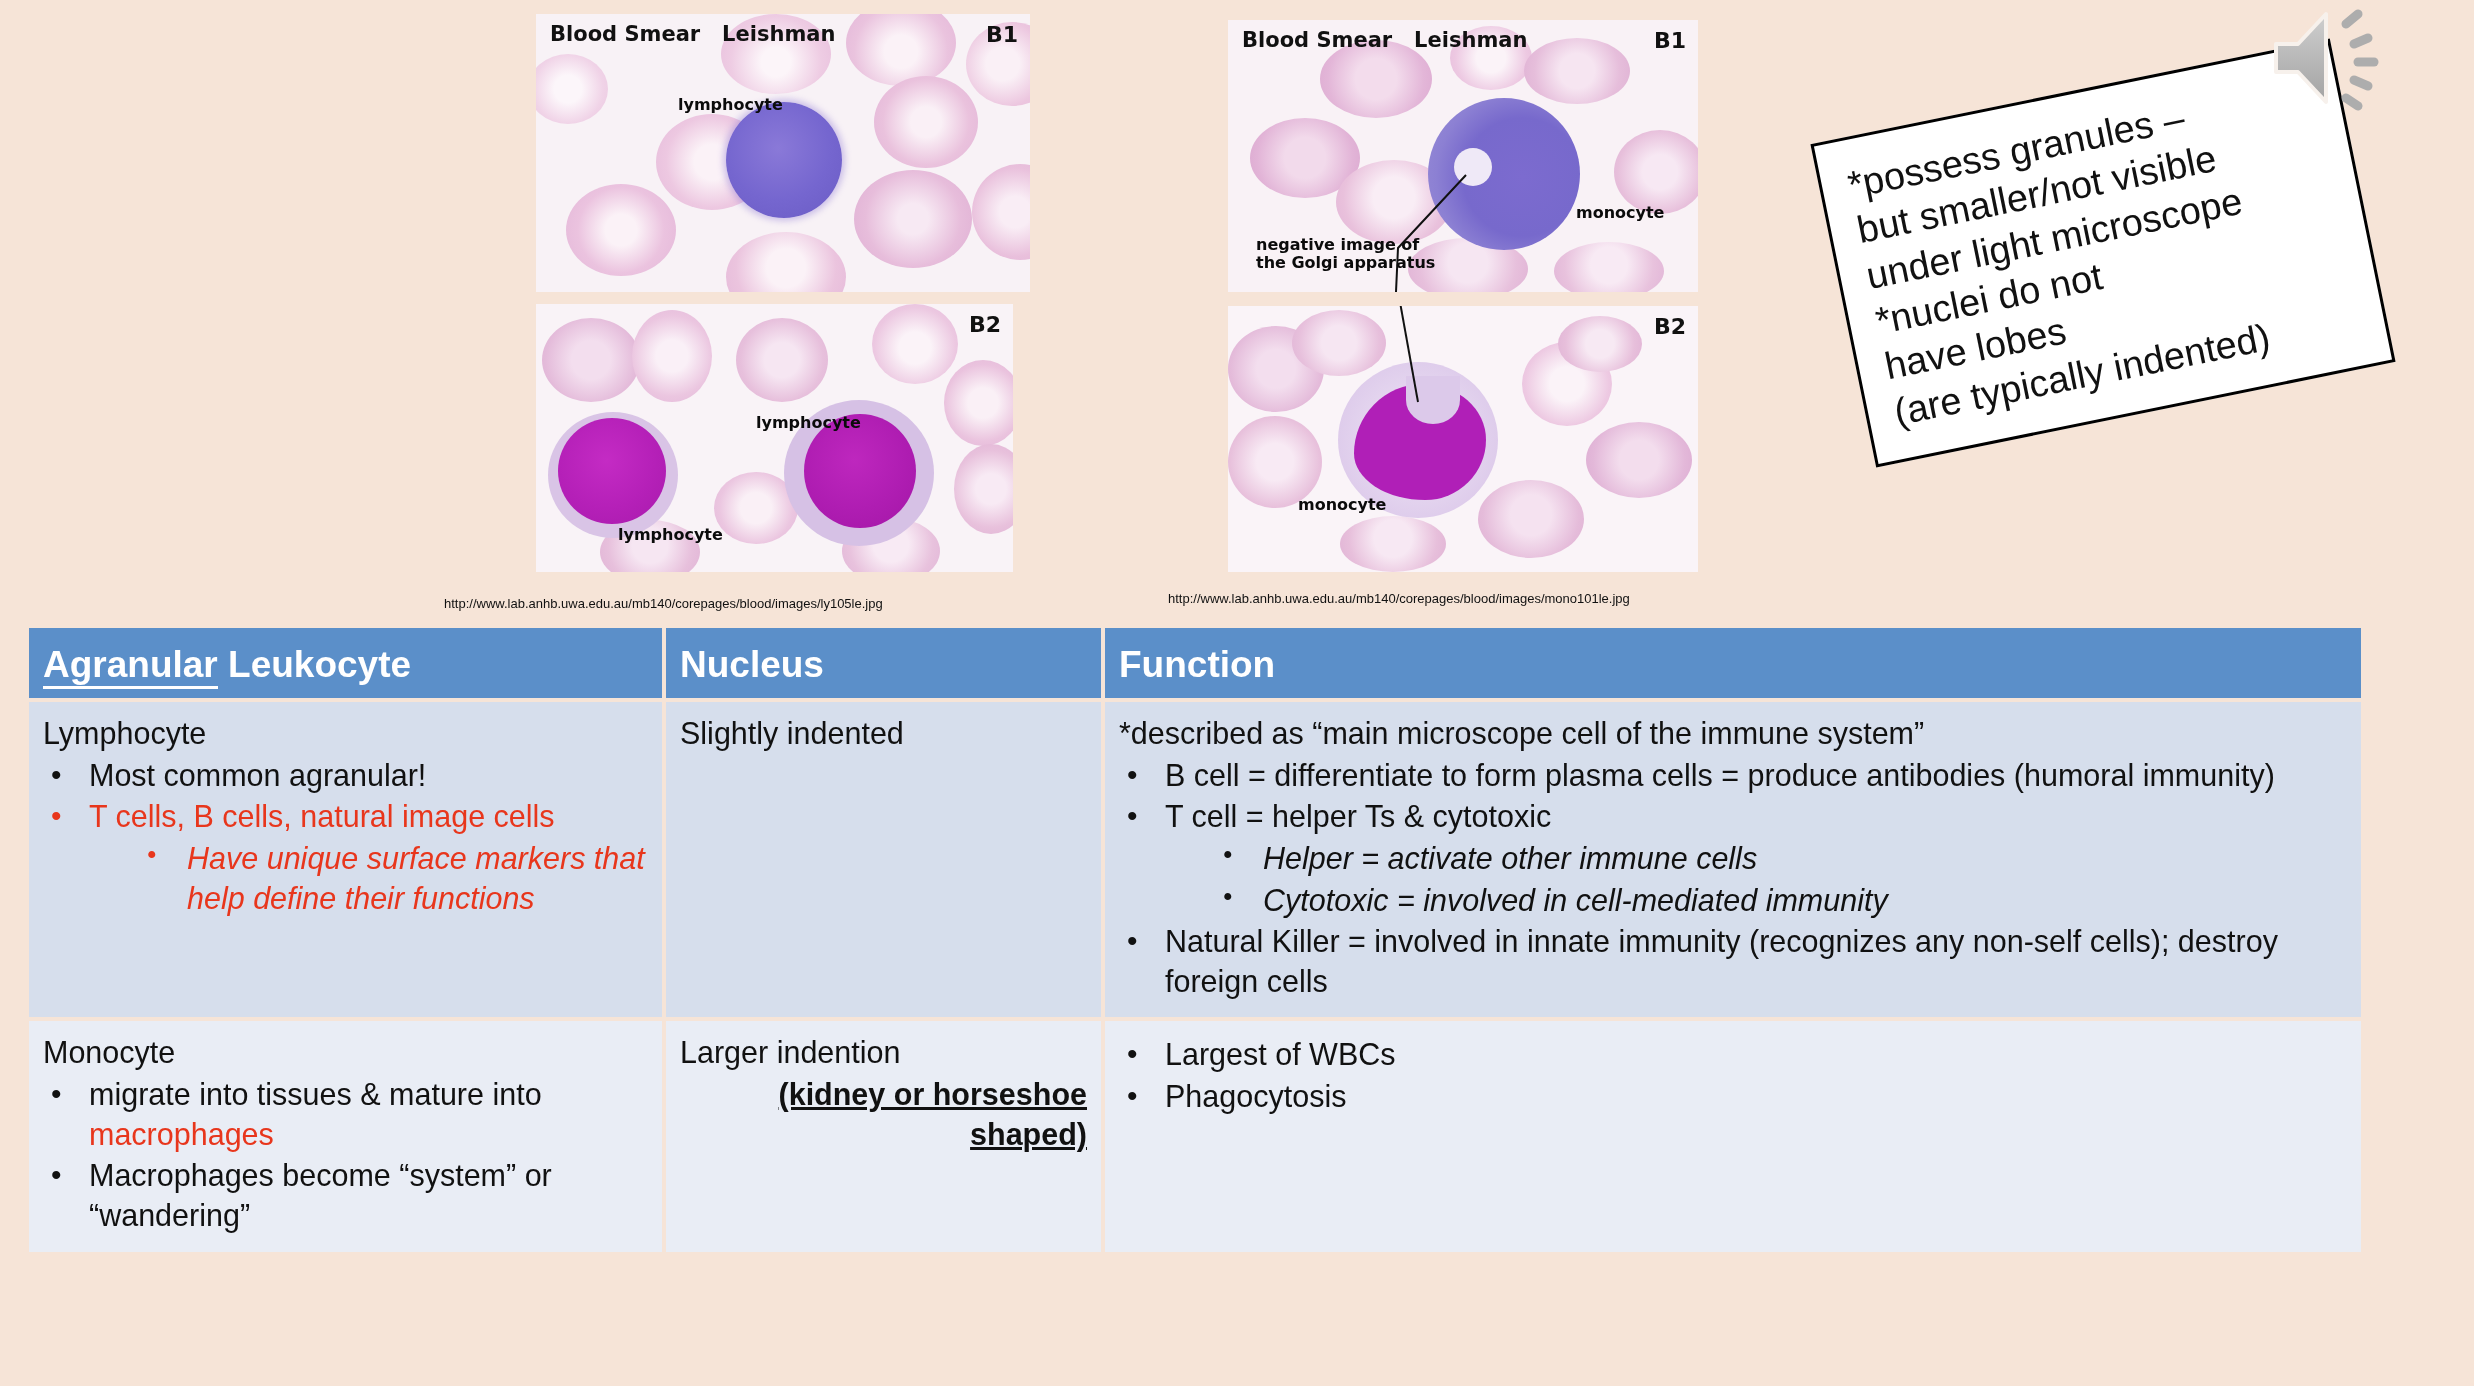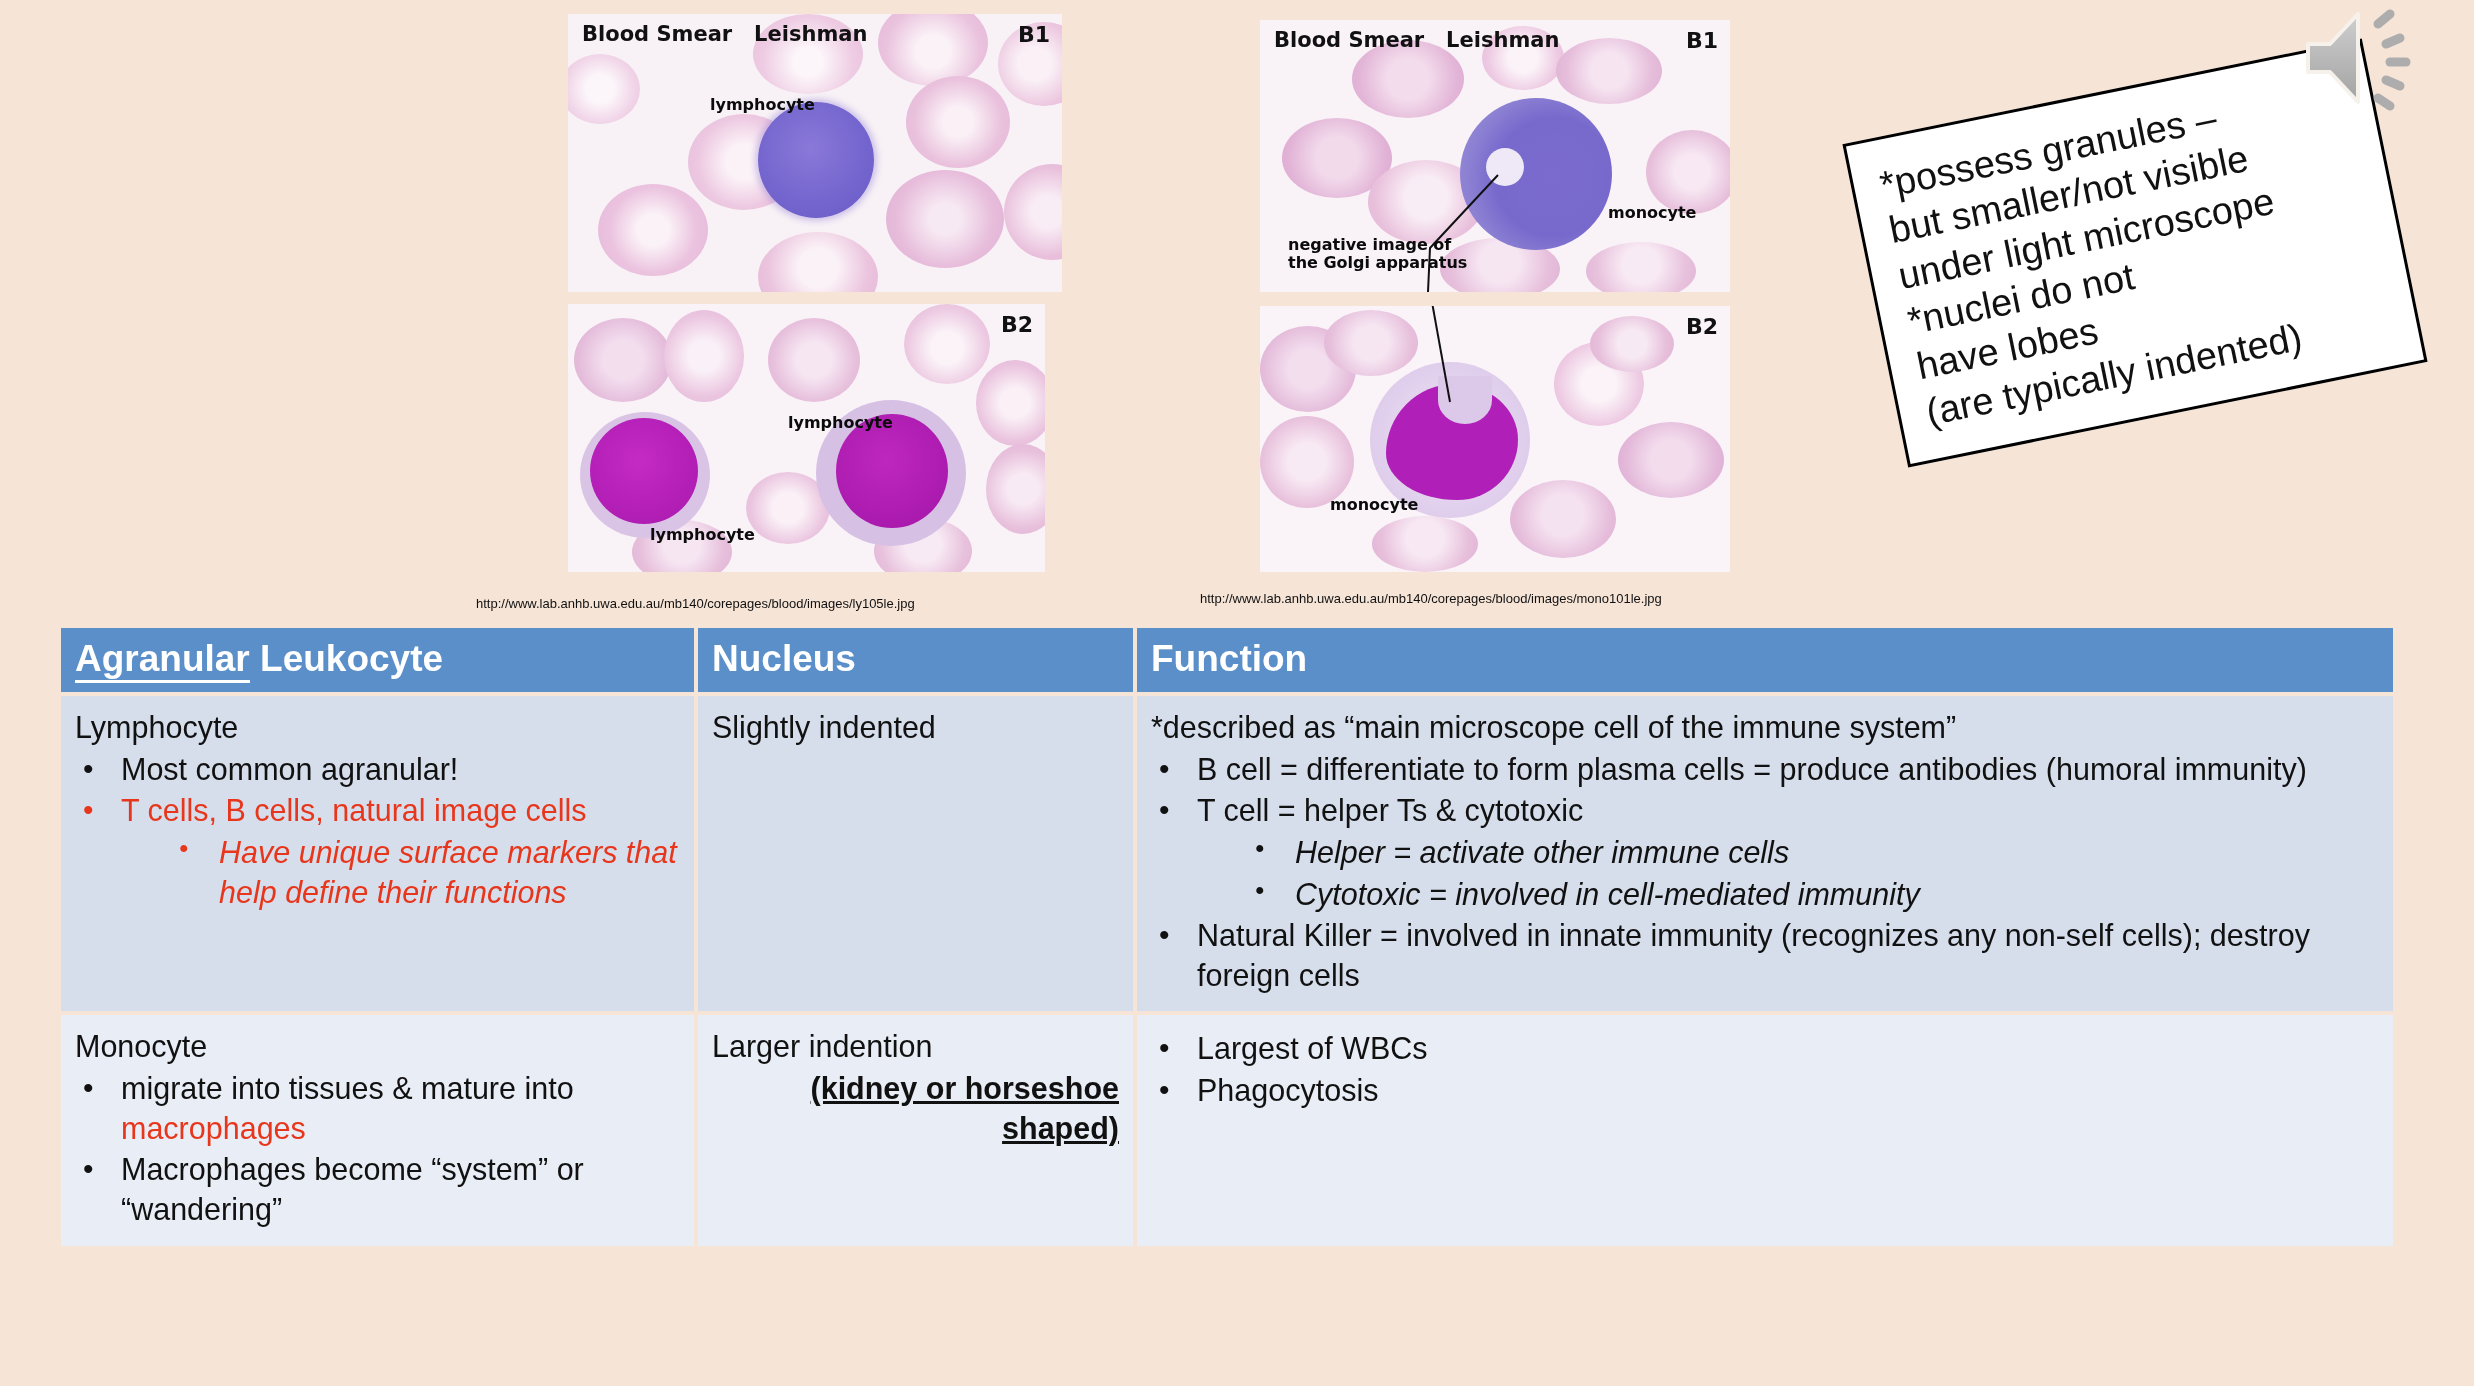--- a/index.html
+++ b/index.html
@@ -2,21 +2,21 @@
 <html><head>
 <meta charset="utf-8">
 <style>
   * { box-sizing: border-box; margin: 0; padding: 0; }
   html, body {
     width: 2474px; height: 1386px;
     background: #F6E4D7;
     font-family: "Liberation Sans", sans-serif;
     overflow: hidden;
   }
-  #slide { position: relative; width: 2394px; height: 1386px; background: #F6E4D7; margin-left: 32px; }
+  #slide { position: relative; width: 2394px; height: 1386px; background: #F6E4D7; }
 
   
   .micro { position: absolute; overflow: hidden; background: #F7F1F4; }
   .micro .corner-label {
     position: absolute; right: 12px; top: 8px;
     font-weight: bold; font-size: 22px; color: #111; z-index: 6;
     font-family: "DejaVu Sans", sans-serif;
   }
   .micro .smear-title {
     position: absolute; left: 14px; top: 8px;
@@ -53,21 +53,21 @@
 
   
   #tbl {
     position: absolute; left: 25px; top: 624px; width: 2340px;
     border-collapse: separate; border-spacing: 4px; background: transparent;
     table-layout: fixed;
   }
   #tbl th, #tbl td { vertical-align: top; padding: 12px 14px 16px 14px; }
   #tbl thead th {
     background: #5B8FC9; color: #FFFFFF; text-align: left;
-    font-size: 37px; font-weight: bold; padding: 10px 14px 12px 14px;
+    font-size: 37px; font-weight: bold; padding: 16px 14px 12px 14px;
     font-family: "Liberation Sans", sans-serif;
   }
   #tbl thead th .u { border-bottom: 3px solid #FFFFFF; padding-bottom: 1px; }
   #tbl tbody tr.r1 td { background: #D6DEEC; }
   #tbl tbody tr.r2 td { background: #E9EDF5; }
   .c1 { width: 633px; } .c2 { width: 435px; } .c3 { width: auto; }
 
   .celltxt { font-size: 30.5px; line-height: 1.30; color: #111; }
   .lead { margin-bottom: 2px; }
   ul.b { list-style: none; }

